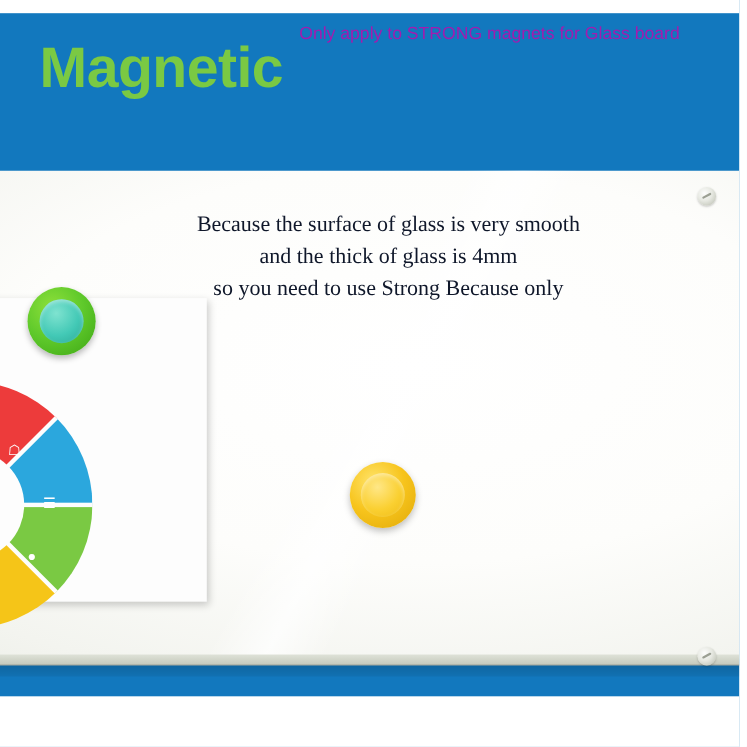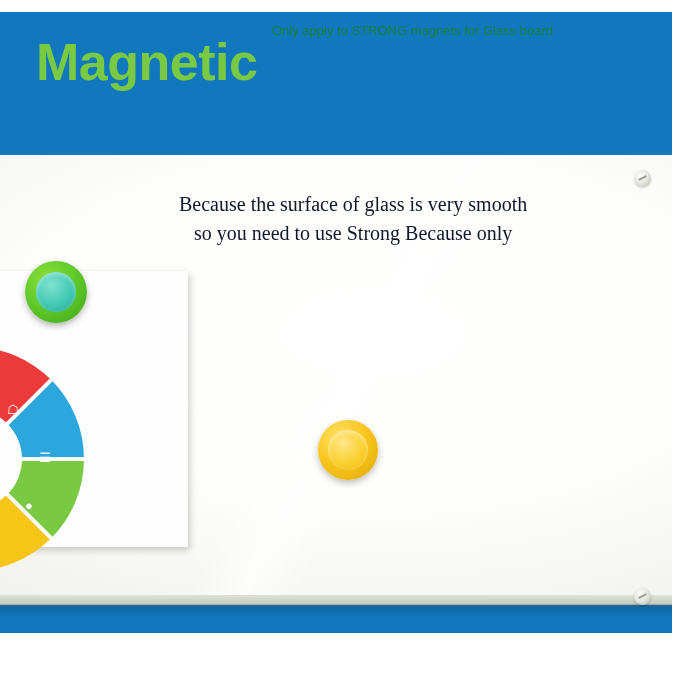--- a/index.html
+++ b/index.html
@@ -56,23 +56,23 @@
     line-height: 56px;
     font-weight: bold;
     color: #7ac943;
     letter-spacing: -0.5px;
     font-family: "Liberation Sans", sans-serif;
   }
   .subline {
     position: absolute;
     left: 272px;
     top: 22px;
-    font-size: 13px;
+    font-size: 16px;
     line-height: 18px;
-    color: #15803d;
+    color: #a21caf;
     white-space: nowrap;
     font-family: "Liberation Sans", sans-serif;
   }
 
   
   .photo {
     position: absolute;
     left: 0;
     top: 155px;
     width: 679px;
@@ -269,20 +269,21 @@
     <div class="board-sheen"></div>
     <div class="board-bottom-edge"></div>
     <div class="board-shadow"></div>
   </div>
 
   <div class="screw screw-tr"></div>
   <div class="screw screw-br"></div>
 
   <div class="caption">
     <div>Because the surface of glass is very smooth</div>
+    <div>and the thick of glass is 4mm</div>
     <div>so you need to use Strong Because only</div>
   </div>
 
   <div class="paper">
     <div class="pie-wrap">
       <div class="pie"></div>
       <div class="pie-hole"></div>
 
       <div class="pie-gap" style="left:110px; top:0px; width:4px; height:112px; transform-origin: 2px 112px; transform: rotate(45deg);"></div>
       <div class="pie-gap" style="left:110px; top:0px; width:4px; height:112px; transform-origin: 2px 112px; transform: rotate(90deg);"></div>

